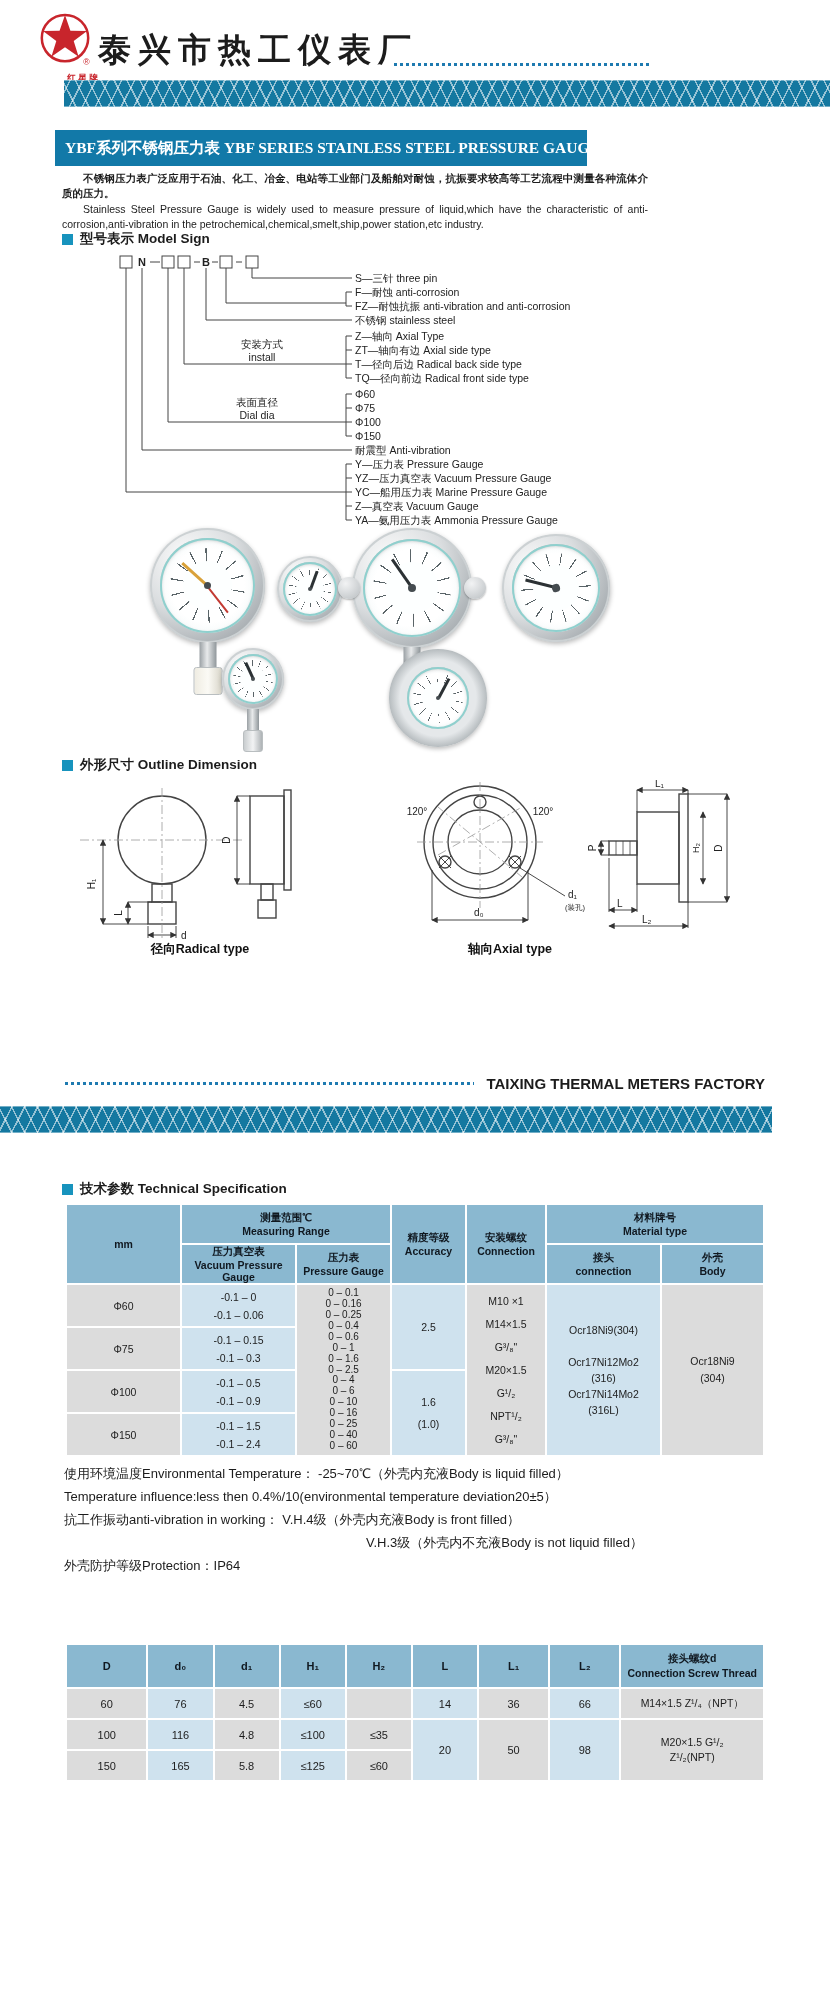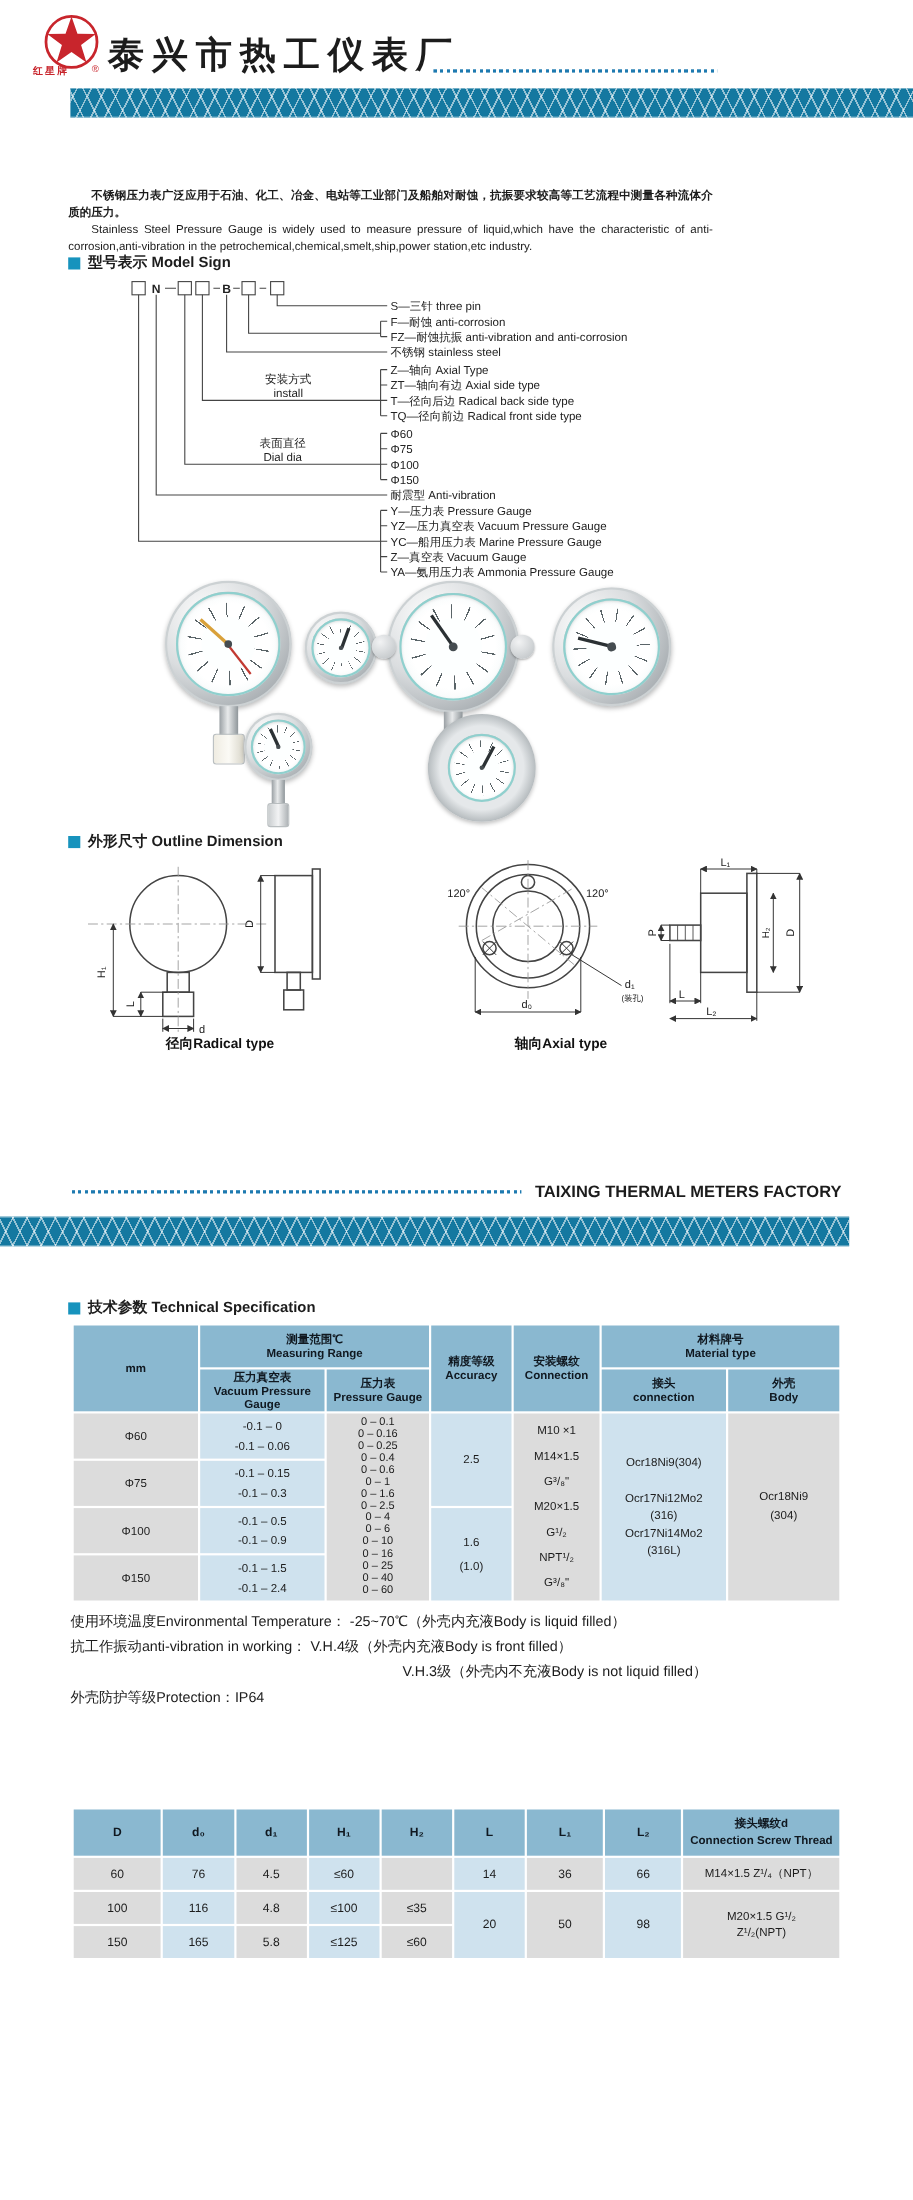--- a/index.html
+++ b/index.html
@@ -3,21 +3,21 @@
 <meta charset="utf-8">
 <style>
   html,body{margin:0;padding:0;background:#fff;}
   #page{position:relative;width:830px;height:2000px;background:#fff;overflow:hidden;
         font-family:"Liberation Sans",sans-serif;color:#1c1c1c;}
   .abs{position:absolute;}
   .pre{white-space:pre-line;}
 
   
   .logo{left:36px;top:12px;width:58px;height:58px;}
-  .brand{left:30px;top:58px;width:70px;text-align:left;color:#c8252c;
+  .brand{left:30px;top:72px;width:70px;text-align:right;color:#c8252c;
          font-size:9px;font-weight:bold;letter-spacing:2px;}
   .factory-cn{left:98px;top:28px;font-size:33px;font-weight:bold;letter-spacing:7px;margin:0;}
   .dots{height:3px;background-image:repeating-linear-gradient(90deg,#1e7ab0 0 3px,transparent 3px 6px);}
   .dl-top{left:394px;top:63px;width:258px;}
   .band{height:27px;background-color:#1478a0;
         background-image:
           repeating-linear-gradient(63deg, rgba(255,255,255,0) 0 10px, rgba(255,255,255,.55) 10px 11.5px),
           repeating-linear-gradient(-63deg, rgba(255,255,255,0) 0 10px, rgba(255,255,255,.55) 10px 11.5px);
         box-shadow:inset 0 1px 0 rgba(255,255,255,.4), inset 0 -1px 0 rgba(255,255,255,.4);}
   .band-top{left:64px;top:80px;width:766px;}
@@ -107,20 +107,21 @@
       <circle cx="30" cy="27" r="24" fill="none" stroke="#c8252c" stroke-width="2.6"></circle>
       <polygon points="30,3 35.6,19.3 52.8,19.6 39,29.9 44.1,46.4 30,36.5 15.9,46.4 21,29.9 7.2,19.6 24.4,19.3" fill="#c8252c"></polygon>
       <text x="49" y="55" font-size="9" fill="#c8252c">®</text>
     </svg>
   </div>
   <div class="abs brand">红星牌</div>
   <h1 class="abs factory-cn">泰兴市热工仪表厂</h1>
   <div class="abs dots dl-top"></div>
   <div class="abs band band-top"></div>
 
+  <div class="abs title-bar">YBF系列不锈钢压力表  YBF SERIES STAINLESS STEEL PRESSURE GAUGE</div>
   <div class="abs intro">
     <p class="cn">不锈钢压力表广泛应用于石油、化工、冶金、电站等工业部门及船舶对耐蚀，抗振要求较高等工艺流程中测量各种流体介质的压力。</p>
     <p class="en">Stainless Steel Pressure Gauge is widely used to measure pressure of liquid,which have the characteristic of anti-corrosion,anti-vibration in the petrochemical,chemical,smelt,ship,power station,etc industry.</p>
   </div>
 
   <div class="abs sec sec-model">
     <span class="bullet"></span>
     <span>型号表示 Model Sign</span>
   </div>
 
@@ -468,20 +469,21 @@
     <tr class="br">
       <td class="c-gray">Φ150</td>
       <td class="c-blue pre vac">-0.1 – 1.5
 -0.1 – 2.4</td>
     </tr>
   </tbody>
     </table>
 
   <div class="abs notes">
     <div class="note">使用环境温度Environmental Temperature： -25~70℃（外壳内充液Body is liquid filled）</div>
+    <div class="note">Temperature influence:less then 0.4%/10(environmental temperature deviation20±5）</div>
     <div class="note">抗工作振动anti-vibration in working： V.H.4级（外壳内充液Body is front filled）</div>
     <div class="note ind2">V.H.3级（外壳内不充液Body is not liquid filled）</div>
     <div class="note">外壳防护等级Protection：IP64</div>
   </div>
 
   <table class="dims">
     <colgroup>
       <col style="width:78px">
         <col style="width:63px">
         <col style="width:63px">

